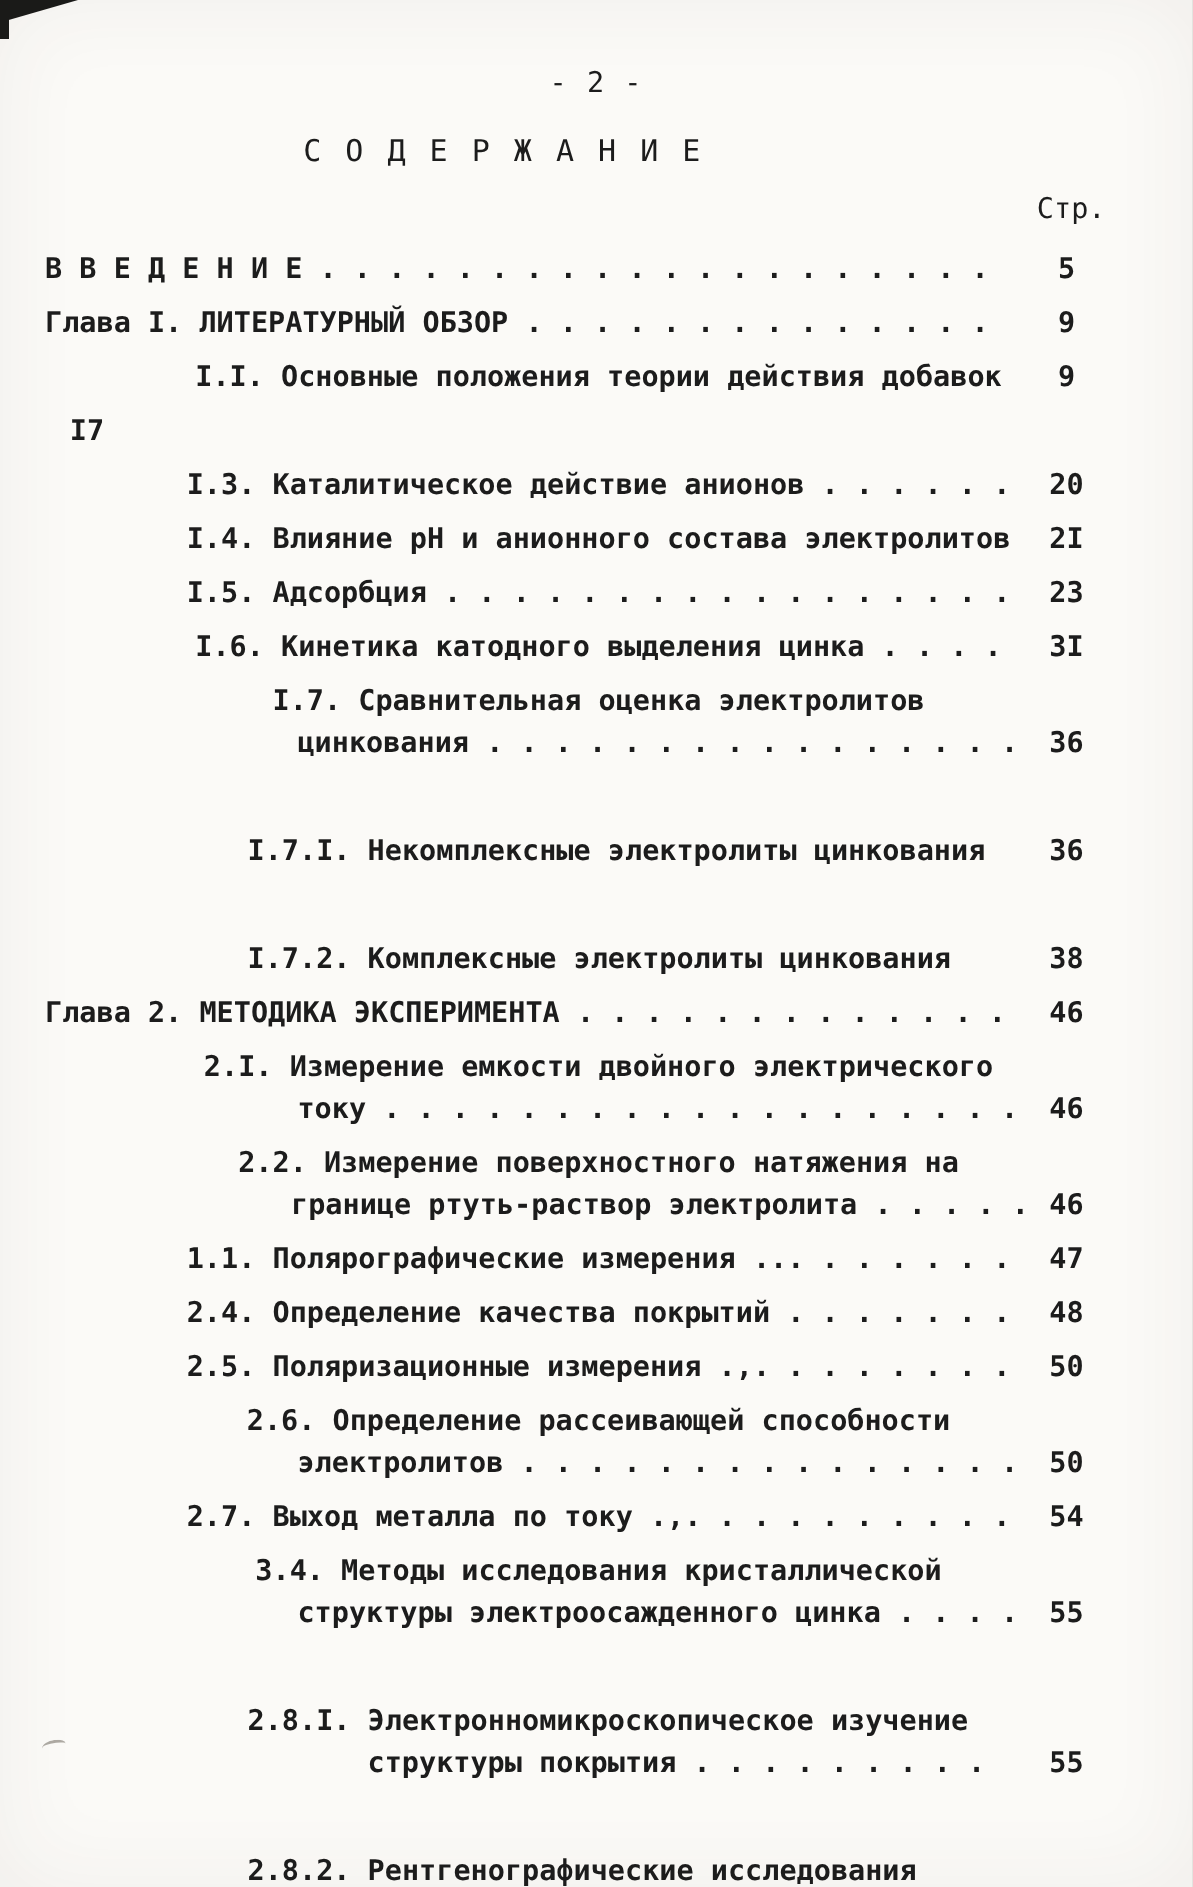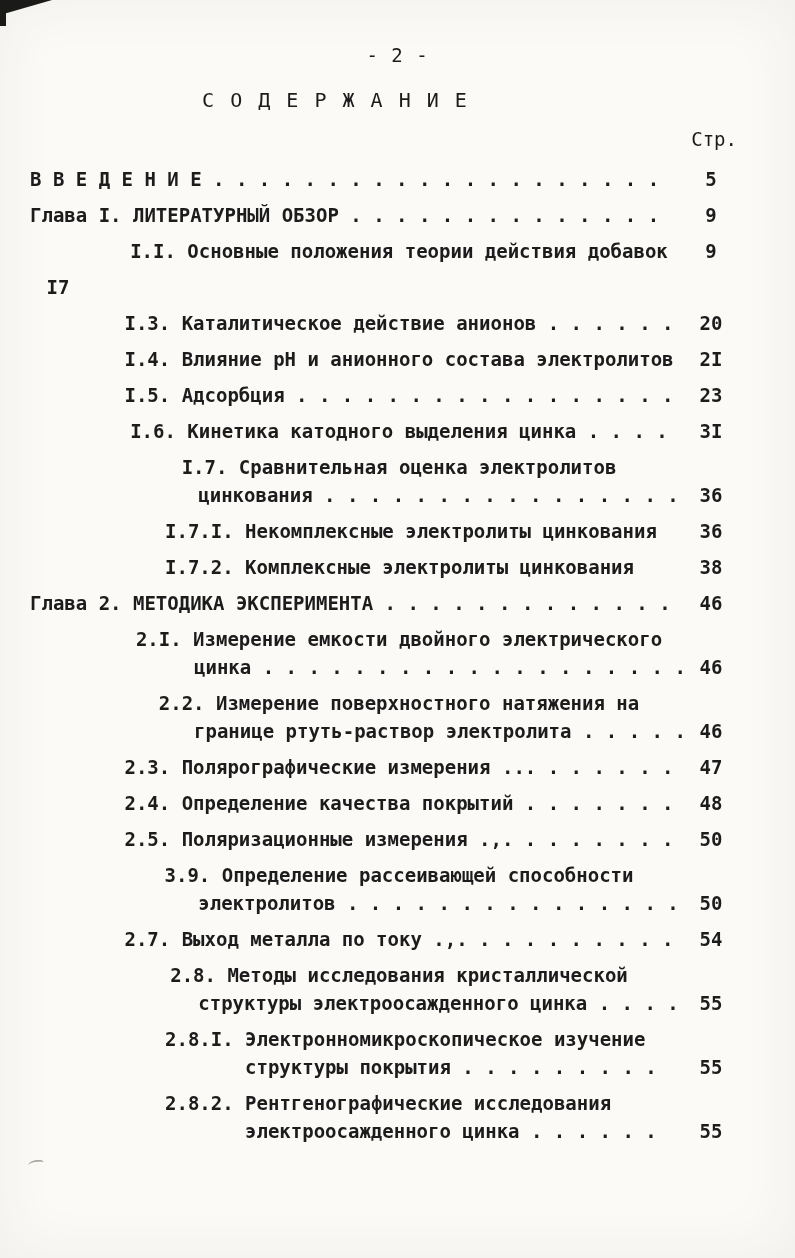--- a/index.html
+++ b/index.html
@@ -66,21 +66,21 @@
   }
   .entry-page {
     flex: none;
     width: 56px;
     text-align: center;
     font-size: 19px;
     line-height: 28px;
   }
   .indent-0 .entry-text { margin-left: 0; }
   .indent-1 .entry-text { margin-left: 85px; text-align: center; }
-  .indent-2 .entry-text { margin-left: 135px; }
+  .indent-2 .entry-text { margin-left: 135px; margin-top: 36px; }
   .indent-1 .line.cont { margin-left: 79px; }
   .indent-2 .line.cont { margin-left: 80px; }
 
   
   .artifact-corner {
     position: absolute;
     top: 0;
     left: 0;
     width: 0;
     height: 0;
@@ -160,49 +160,49 @@
       </div>
       <div class="entry indent-2">
         <div class="entry-text"><div class="line">I.7.2. Комплексные электролиты цинкования</div></div>
         <div class="entry-page">38</div>
       </div>
       <div class="entry indent-0">
         <div class="entry-text"><div class="line">Глава 2. МЕТОДИКА ЭКСПЕРИМЕНТА . . . . . . . . . . . . .</div></div>
         <div class="entry-page">46</div>
       </div>
       <div class="entry indent-1">
-        <div class="entry-text"><div class="line">2.I. Измерение емкости двойного электрического</div><div class="line cont">цинка . . . . . . . . . . . . . . . . . . .</div></div>
+        <div class="entry-text"><div class="line">2.I. Измерение емкости двойного электрического</div><div class="line cont">току . . . . . . . . . . . . . . . . . . .</div></div>
         <div class="entry-page">46</div>
       </div>
       <div class="entry indent-1">
         <div class="entry-text"><div class="line">2.2. Измерение поверхностного натяжения на</div><div class="line cont">границе ртуть-раствор электролита . . . . .</div></div>
         <div class="entry-page">46</div>
       </div>
       <div class="entry indent-1">
-        <div class="entry-text"><div class="line">2.3. Полярографические измерения ... . . . . . .</div></div>
+        <div class="entry-text"><div class="line">1.1. Полярографические измерения ... . . . . . .</div></div>
         <div class="entry-page">47</div>
       </div>
       <div class="entry indent-1">
         <div class="entry-text"><div class="line">2.4. Определение качества покрытий . . . . . . .</div></div>
         <div class="entry-page">48</div>
       </div>
       <div class="entry indent-1">
         <div class="entry-text"><div class="line">2.5. Поляризационные измерения .,. . . . . . . .</div></div>
         <div class="entry-page">50</div>
       </div>
       <div class="entry indent-1">
-        <div class="entry-text"><div class="line">3.9. Определение рассеивающей способности</div><div class="line cont">электролитов . . . . . . . . . . . . . . .</div></div>
+        <div class="entry-text"><div class="line">2.6. Определение рассеивающей способности</div><div class="line cont">электролитов . . . . . . . . . . . . . . .</div></div>
         <div class="entry-page">50</div>
       </div>
       <div class="entry indent-1">
         <div class="entry-text"><div class="line">2.7. Выход металла по току .,. . . . . . . . . .</div></div>
         <div class="entry-page">54</div>
       </div>
       <div class="entry indent-1">
-        <div class="entry-text"><div class="line">2.8. Методы исследования кристаллической</div><div class="line cont">структуры электроосажденного цинка . . . .</div></div>
+        <div class="entry-text"><div class="line">3.4. Методы исследования кристаллической</div><div class="line cont">структуры электроосажденного цинка . . . .</div></div>
         <div class="entry-page">55</div>
       </div>
       <div class="entry indent-2">
         <div class="entry-text"><div class="line">2.8.I. Электронномикроскопическое изучение</div><div class="line cont">структуры покрытия . . . . . . . . .</div></div>
         <div class="entry-page">55</div>
       </div>
       <div class="entry indent-2">
         <div class="entry-text"><div class="line">2.8.2. Рентгенографические исследования</div><div class="line cont">электроосажденного цинка . . . . . .</div></div>
         <div class="entry-page">55</div>
       </div>

